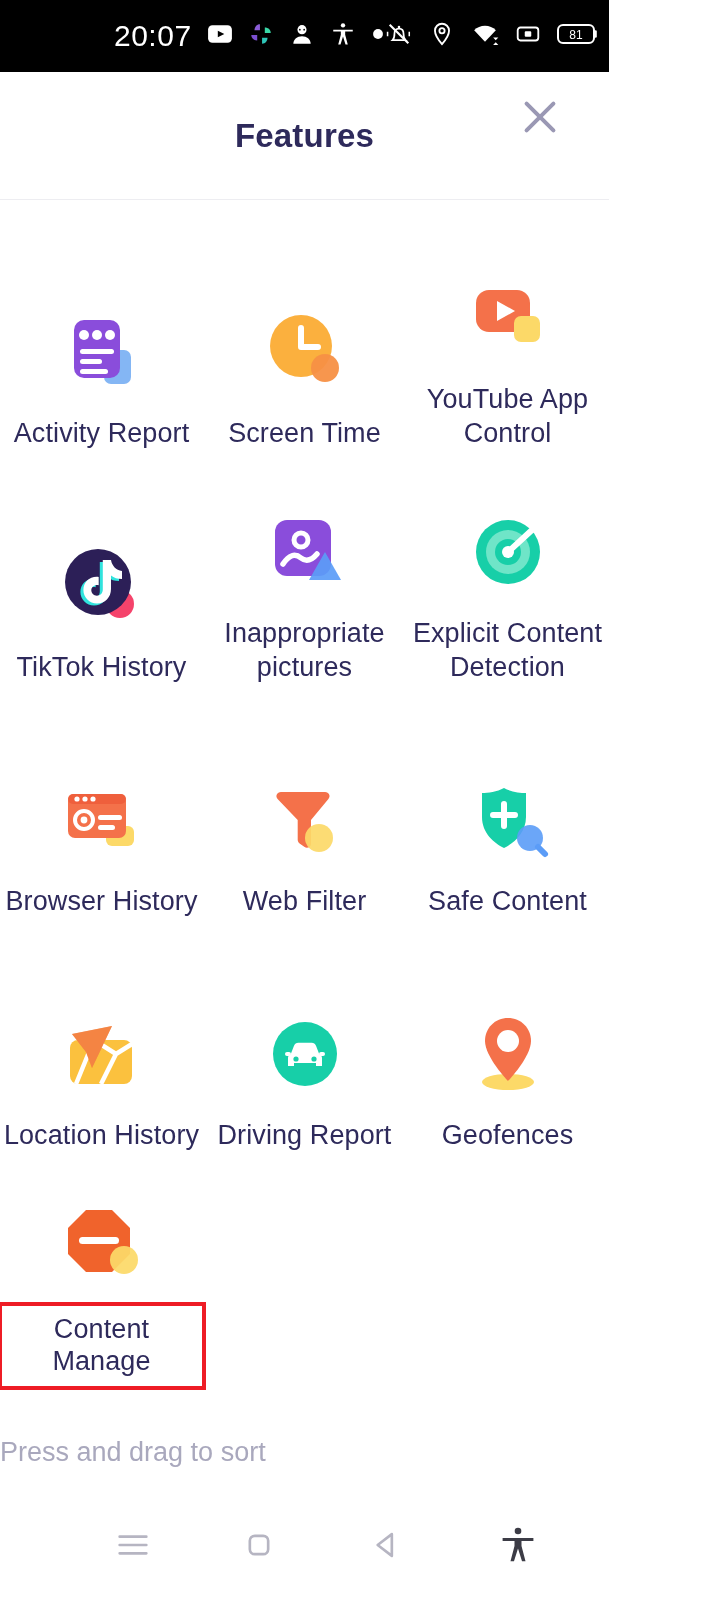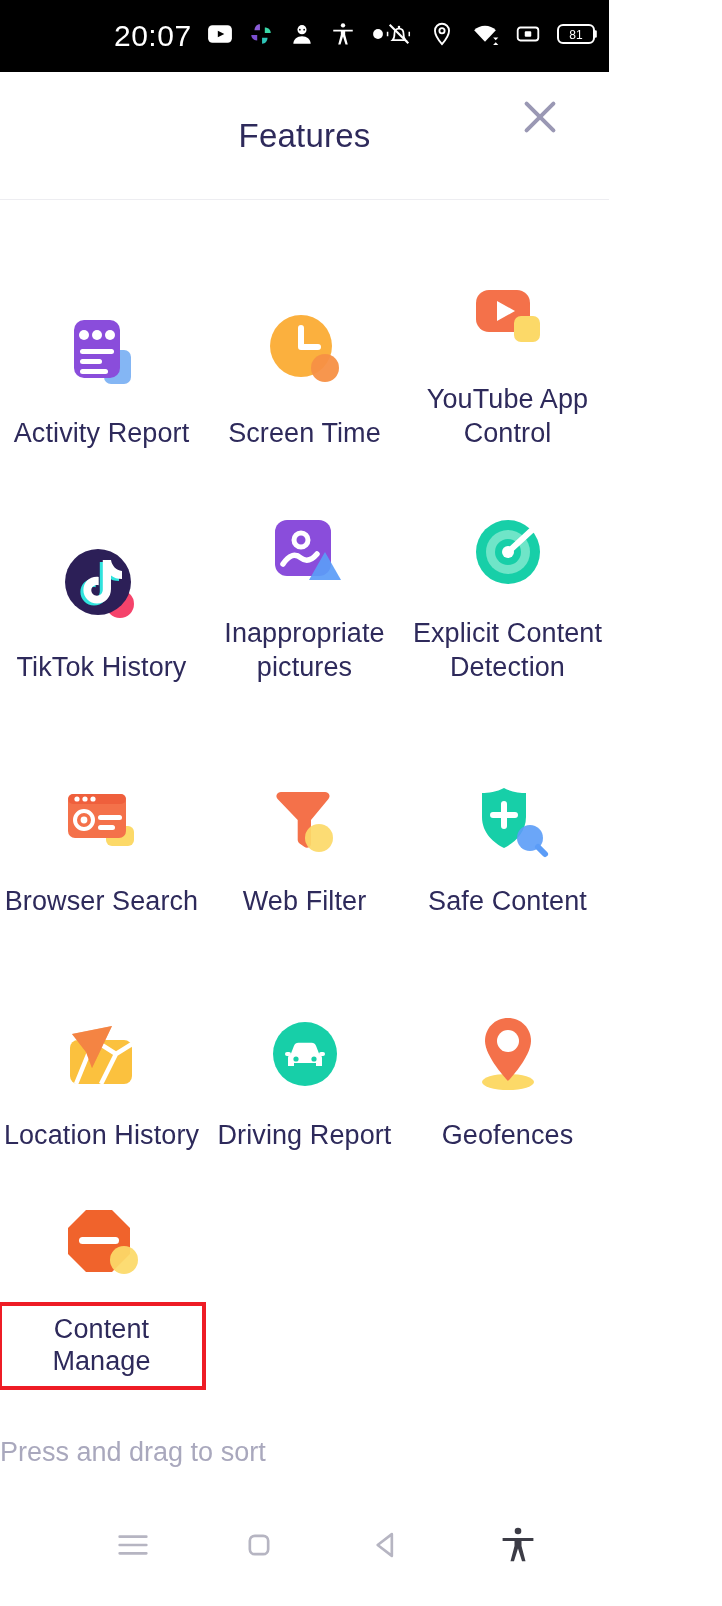--- a/index.html
+++ b/index.html
@@ -55,21 +55,21 @@
     height: 128px;
     flex: 0 0 auto;
     border-bottom: 1px solid #ededf1;
     display: flex;
     align-items: center;
     justify-content: center;
   }
   .header-title {
     font-size: 33px;
     color: #2e2a5b;
-    font-weight: 400;
+    font-weight: 700;
     letter-spacing: 0.2px;
   }
   .close-btn {
     position: absolute;
     right: 46px;
     top: 22px;
     width: 46px;
     height: 46px;
     cursor: pointer;
   }
@@ -319,21 +319,21 @@
           <rect x="14" y="22" width="58" height="10" rx="5" fill="#ef5f3c"></rect>
           <circle cx="23" cy="27" r="2.6" fill="#ffffff"></circle>
             <circle cx="31" cy="27" r="2.6" fill="#ffffff"></circle>
             <circle cx="39" cy="27" r="2.6" fill="#ffffff"></circle>
           <circle cx="30" cy="48" r="9" fill="none" stroke="#ffffff" stroke-width="4"></circle>
           <circle cx="30" cy="48" r="3.4" fill="#ffffff"></circle>
           <rect x="44" y="43" width="24" height="5" rx="2.5" fill="#ffffff"></rect>
           <rect x="44" y="53" width="17" height="5" rx="2.5" fill="#ffffff"></rect>
         </svg>
       </div>
-      <div class="cell-label">Browser Search</div>
+      <div class="cell-label">Browser History</div>
     </div>
 
     <div class="cell">
       <div class="cell-icon">
         <svg width="96" height="96" viewBox="0 0 96 96">
           <path d="M24 20h44c4 0 6 4 3.4 7L54 48v24c0 3-4 5-6.4 3l-5-3.6c-1.2-.9-1.9-2.2-1.9-3.7V48L20.6 27c-2.6-3-.6-7 3.4-7z" fill="#f4714a"></path>
           <circle cx="62" cy="66" r="14" fill="#fcd968" opacity="0.92"></circle>
         </svg>
       </div>
       <div class="cell-label">Web Filter</div>

